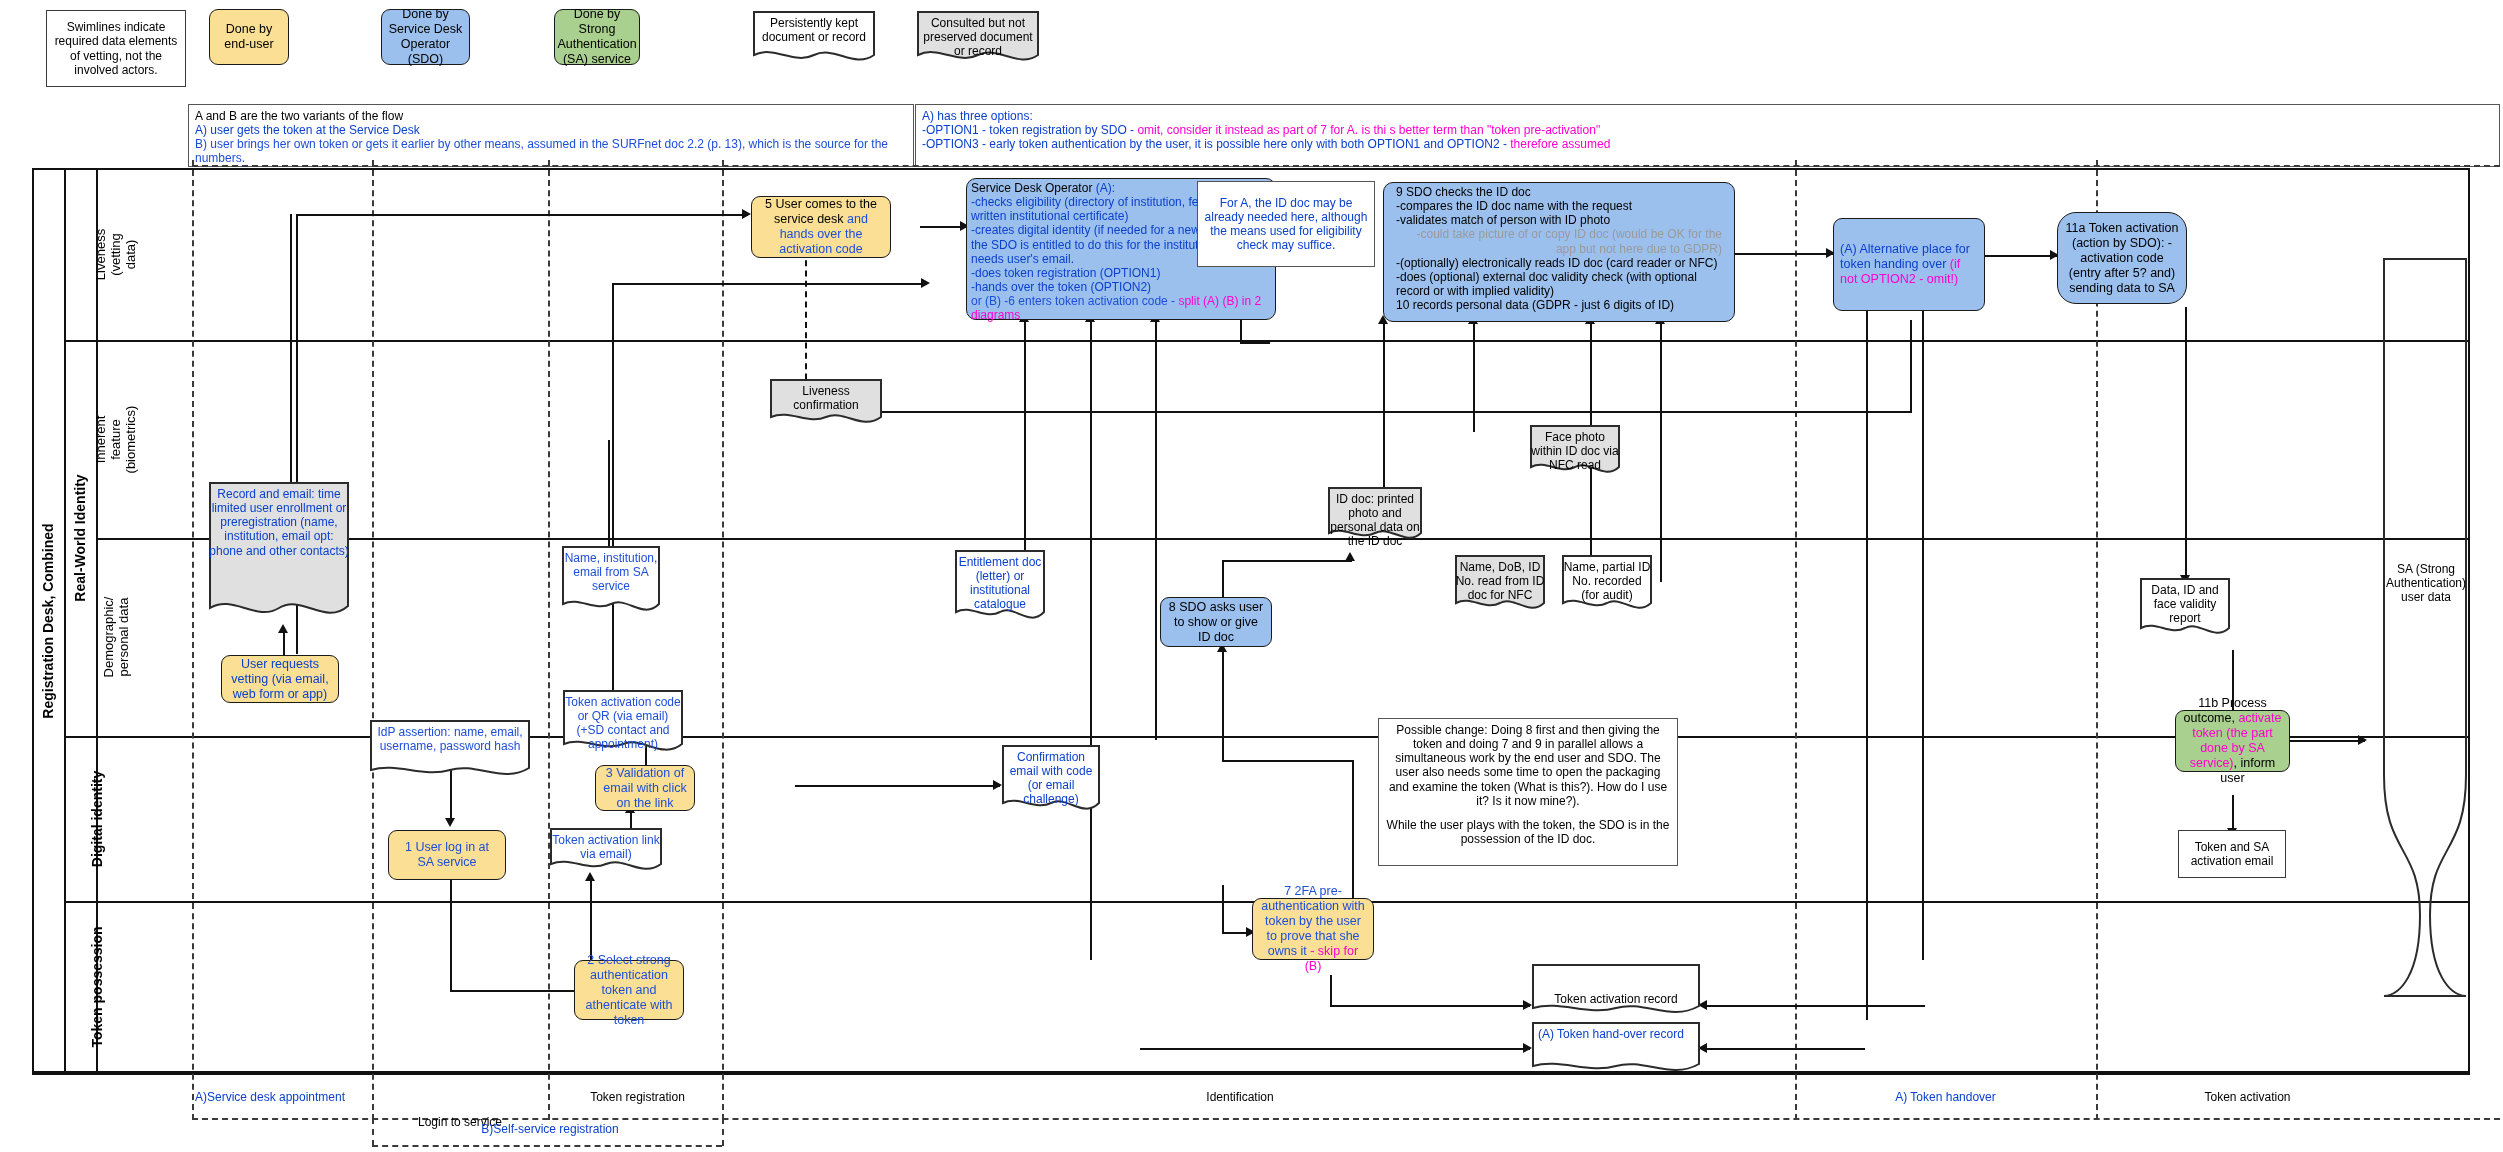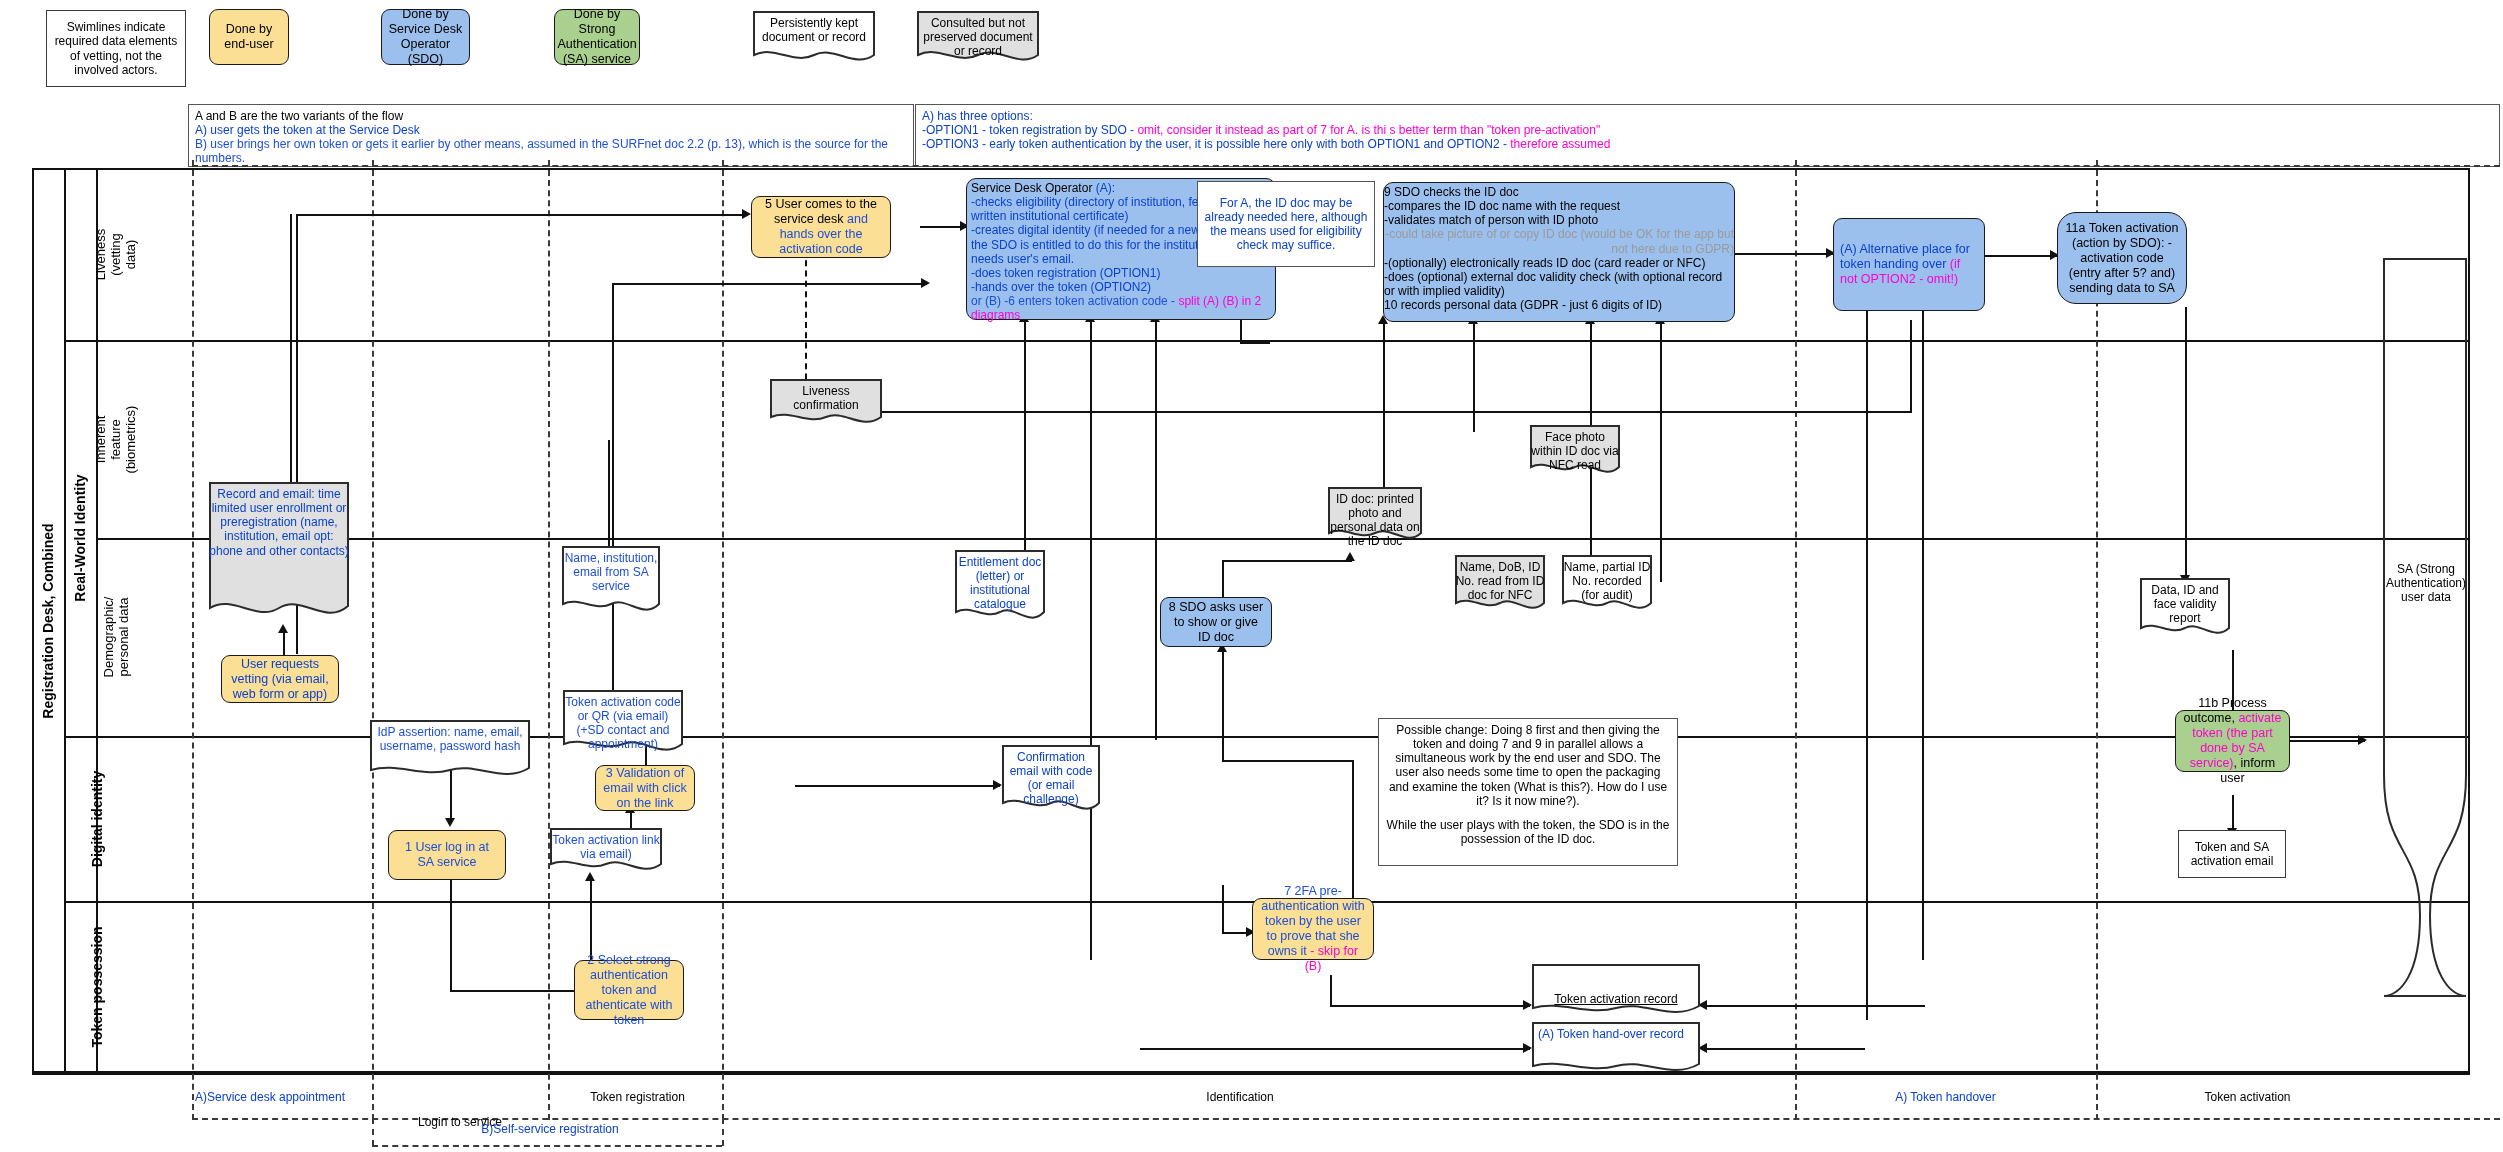--- a/index.html
+++ b/index.html
@@ -300,21 +300,21 @@
     <div class="tx blue">-creates digital identity (if needed for a new user and if the SDO is entitled to do this for the institution), also needs user's email.</div>
     <div class="tx blue">-does token registration (OPTION1)</div>
     <div class="tx blue">-hands over the token (OPTION2)</div>
     <div class="tx"><span class="red">or (B) -6 enters token activation code - </span><span class="mag">split (A) (B) in 2 diagrams</span></div>
   </div>
 
   <div class="abs noteb tx blue" style="left:1197px;top:181px;width:178px;height:86px;text-align:center;display:flex;align-items:center;justify-content:center;">
     <span>For A, the ID doc may be already needed here, although the means used for eligibility check may suffice.</span>
   </div>
 
-  <div class="abs" style="left:1383px;top:182px;width:352px;height:140px;background:#9cc0ee;border:1.6px solid #1a1a1a;border-radius:10px;padding:2px 0;">
+  <div class="abs" style="left:1383px;top:182px;width:352px;height:140px;background:#9cc0ee;border:1.6px solid #1a1a1a;border-radius:10px;padding:2px 12px;">
     <div class="tx">9 SDO checks the ID doc</div>
     <div class="tx">-compares the ID doc name with the request</div>
     <div class="tx">-validates match of person with ID photo</div>
     <div class="tx grey">-could take picture of or copy ID doc (would be OK for the app but not here due to GDPR)</div>
     <div class="tx">-(optionally) electronically reads ID doc (card reader or NFC)</div>
     <div class="tx">-does (optional) external doc validity check (with optional record or with implied validity)</div>
     <div class="tx">10 records personal data (GDPR - just 6 digits of ID)</div>
   </div>
 
   <div class="abs rbox bluebx tx" style="left:1833px;top:218px;width:152px;height:93px;text-align:left;justify-content:flex-start;">
@@ -473,21 +473,21 @@
   </div>
 
   <div class="abs rbox yellow tx" style="left:1252px;top:898px;width:122px;height:62px;">
     <span><span class="red">7 2FA pre-authentication with token by the user to prove that she owns it </span><span class="mag">- skip for (B)</span></span>
   </div>
 
   <div class="doc" style="left:1532px;top:964px;width:168px;height:54px;">
     <svg viewBox="0 0 168 54" preserveAspectRatio="none">
       <path d="M1,1 L167,1 L167,42 C139,58 112,36 84,44 C56,52 28,36 1,44 Z" fill="#ffffff" stroke="#2b2b2b" stroke-width="2"></path>
     </svg>
-    <div class="dtxt tx" style="align-items:center;padding-top:16px;text-decoration:underline;">
+    <div class="dtxt tx" style="align-items:center;padding-top:16px;">
         <span>Token activation record</span>
       </div>
   </div>
 
   <div class="doc" style="left:1532px;top:1022px;width:168px;height:54px;">
     <svg viewBox="0 0 168 54" preserveAspectRatio="none">
       <path d="M1,1 L167,1 L167,42 C139,58 112,36 84,44 C56,52 28,36 1,44 Z" fill="#ffffff" stroke="#2b2b2b" stroke-width="2"></path>
     </svg>
     <div class="dtxt tx blue" style="justify-content:flex-start;padding-left:6px;text-align:left;">
         <span>(A) Token hand-over record</span>

